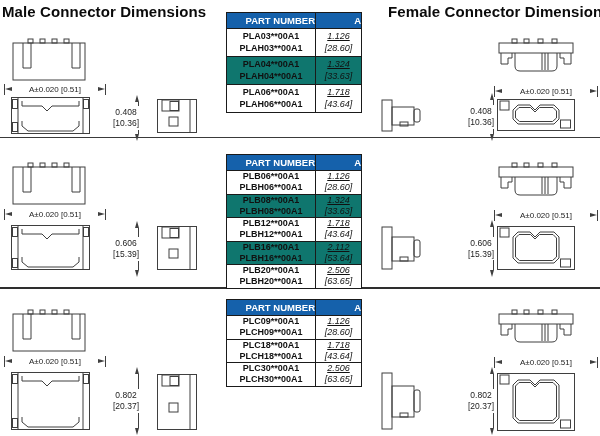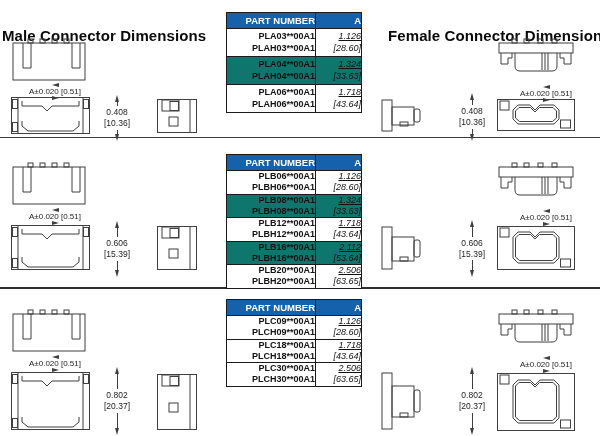--- a/index.html
+++ b/index.html
@@ -1,46 +1,46 @@
 <!DOCTYPE html>
 <html><head>
 <meta charset="utf-8">
 <style>
   html,body{margin:0;padding:0;background:#fff;}
   .page{position:relative;width:600px;height:436px;background:#fff;overflow:hidden;
         font-family:"Liberation Sans",sans-serif;color:#111;}
-  .abs{position:absolute;margin-top:24px;}
+  .abs{position:absolute;}
   .title{font-size:15px;font-weight:bold;color:#0a0a0a;white-space:nowrap;letter-spacing:0.1px;}
   .divider{position:absolute;left:0;width:600px;background:#3a3a3a;}
 
   
   table.ptable{position:absolute;border-collapse:collapse;table-layout:fixed;width:133px;
                background:#fff;border:1.5px solid #1a1a1a;}
   table.ptable th{background:#1561ab;color:#fff;font-size:9.5px;font-weight:bold;
                   height:15px;text-align:right;border:1px solid #1a1a1a;padding:0;}
-  table.ptable td{border:1px solid #1a1a1a;text-align:right;vertical-align:middle;padding:0;}
+  table.ptable td{border:1px solid #1a1a1a;text-align:center;vertical-align:middle;padding:0;}
   table.ptable .col-pn{width:88px;}
   table.ptable .col-a{width:45px;}
   table.t4 td{height:27px;}
   table.t5 td{height:22px;}
   tr.alt td{background:#0f766e;}
   .pn div{font-size:9px;font-weight:bold;line-height:1.25;white-space:nowrap;}
   .av div{font-size:9px;line-height:1.25;white-space:nowrap;font-style:italic;}
   .av .ain{text-decoration:underline;}
 
   
-  .hdim{position:absolute;display:flex;align-items:center;height:12px;flex-direction:column;}
+  .hdim{position:absolute;display:flex;align-items:center;height:12px;}
   .hdim .tick{width:1px;height:11px;background:#3f3f3f;}
   .hdim .arr-l{width:0;height:0;border-top:2.5px solid transparent;border-bottom:2.5px solid transparent;
                border-right:7px solid #3f3f3f;}
   .hdim .arr-r{width:0;height:0;border-top:2.5px solid transparent;border-bottom:2.5px solid transparent;
                border-left:7px solid #3f3f3f;}
   .hdim .lbl{flex:1;text-align:center;font-size:8px;white-space:nowrap;color:#222;padding:0 1px;}
 
-  .vdim{position:absolute;width:44px;display:flex;flex-direction:column;align-items:center;}
+  .vdim{position:absolute;width:44px;display:flex;flex-direction:column;align-items:flex-end;}
   .vdim .varr-up{width:0;height:0;border-left:2.5px solid transparent;border-right:2.5px solid transparent;
                  border-bottom:7px solid #3f3f3f;}
   .vdim .varr-dn{width:0;height:0;border-left:2.5px solid transparent;border-right:2.5px solid transparent;
                  border-top:7px solid #3f3f3f;}
   .vdim .vline{width:1px;flex:1;background:#3f3f3f;}
   .vdim .vlbl{font-size:8.5px;line-height:1.25;text-align:center;color:#222;padding:1px 0;white-space:nowrap;}
 
   
   svg.draw{position:absolute;overflow:visible;}
   svg.draw *{fill:none;stroke:#3f3f3f;stroke-width:1;}

